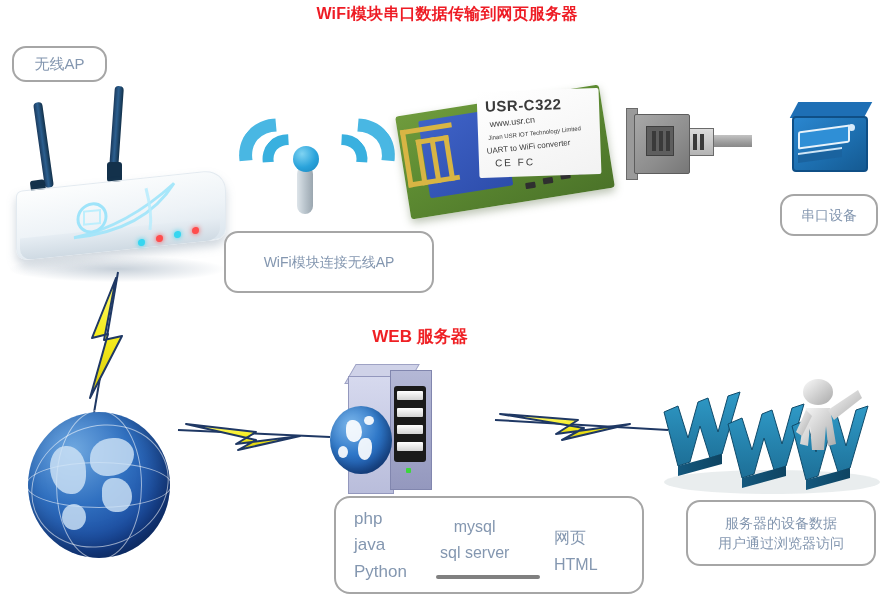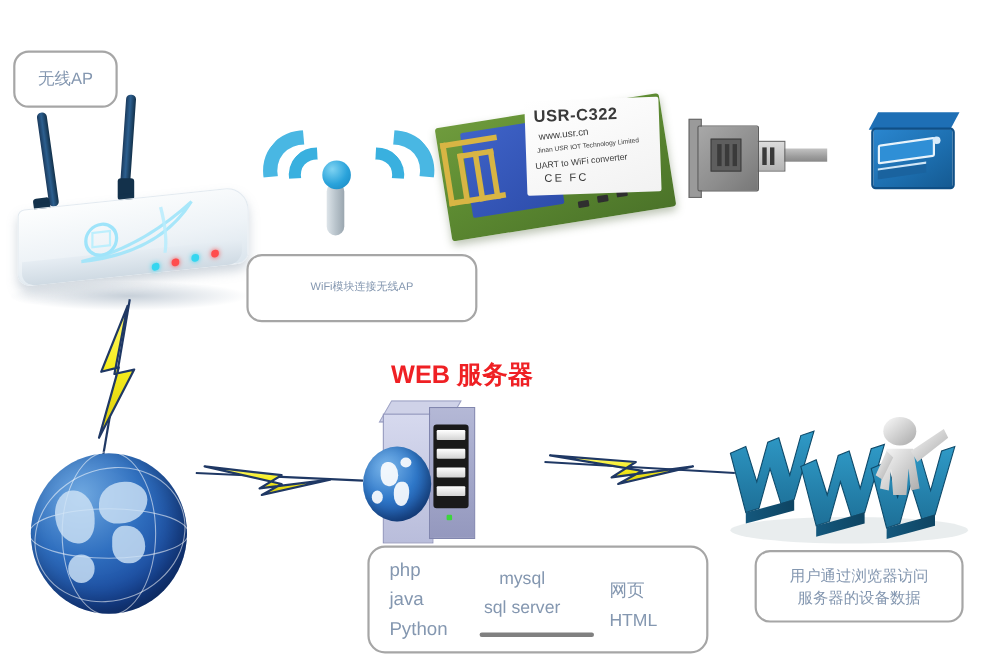--- a/index.html
+++ b/index.html
@@ -28,21 +28,21 @@
     font-size: 16px;
     font-weight: bold;
     color: #ee1c25;
     letter-spacing: 0.2px;
   }
   #web-server-title {
     top: 325px;
     left: 330px;
     width: 180px;
     text-align: center;
-    font-size: 23px;
+    font-size: 17px;
     font-weight: bold;
     color: #ef2024;
   }
 
   
   .callout {
     box-sizing: border-box;
     border: 2px solid #a6a6a6;
     border-radius: 14px;
     background: #ffffff;
@@ -50,27 +50,27 @@
     display: flex;
     flex-direction: column;
     align-items: center;
     justify-content: center;
     line-height: 1.45;
   }
   .callout .line { white-space: nowrap; }
 
   #ap-label {
     left: 12px; top: 46px;
-    width: 95px; height: 52px;
+    width: 95px; height: 36px;
     font-size: 15px;
   }
   #wifi-desc {
     left: 224px; top: 231px;
     width: 210px; height: 62px;
-    font-size: 10px;
+    font-size: 14px;
   }
   #uart-box {
     left: 622px; top: 186px;
     width: 88px; height: 102px;
     font-size: 17px;
     align-items: flex-start;
     padding-left: 12px;
   }
   #uart-box .line { margin: 1px 0; }
   #serial-dev-label {
@@ -425,20 +425,21 @@
 
   
   #www { left: 662px; top: 376px; width: 232px; height: 126px; }
   svg.overlay { position: absolute; left: 0; top: 0; overflow: visible; }
 </style>
 </head>
 <body>
 
 <div id="canvas">
 
+  <div class="abs" id="title">WiFi模块串口数据传输到网页服务器</div>
 
   <div class="abs" id="router">
     <div class="ant" id="ant-left"></div>
     <div class="ant-base" id="ant-left-base"></div>
     <div class="ant" id="ant-right"></div>
     <div class="ant-base" id="ant-right-base"></div>
     <div id="router-shadow"></div>
     <div id="router-body"></div>
     <div id="router-face"></div>
     <svg id="router-logo" width="150" height="56" viewBox="0 0 150 56">
@@ -509,20 +510,23 @@
 
   <div class="abs" id="serial-dev">
     <div id="sd-top"></div>
     <div id="sd-body"></div>
     <div id="sd-tray"></div>
     <div id="sd-slot"></div>
     <div id="sd-dot"></div>
   </div>
 
 
+  <div class="abs callout" id="serial-dev-label">
+    <span class="line">串口设备</span>
+  </div>
 
   <div class="abs callout" id="wifi-desc">
     <span class="line">WiFi模块连接无线AP</span>
   </div>
 
   <svg class="overlay" width="894" height="601">
     <defs>
       <linearGradient id="boltGrad" x1="0" y1="0" x2="0" y2="1">
         <stop offset="0%" stop-color="#fdf77a"></stop>
         <stop offset="45%" stop-color="#f7ee1f"></stop>
@@ -627,17 +631,17 @@
       <g>
         <ellipse cx="156" cy="16" rx="15" ry="13" fill="url(#personG)"></ellipse>
         <path d="M144 32 L168 32 L174 68 L166 70 L164 50 L162 74 L150 74 L148 50 L146 70 L138 68 Z" fill="url(#personG)"></path>
         <path d="M166 34 L196 14 L200 22 L172 44 Z" fill="url(#personG)"></path>
         <path d="M144 34 L134 56 L140 60 L150 40 Z" fill="url(#personG)"></path>
       </g>
     </svg>
   </div>
 
   <div class="abs callout" id="browser-desc">
+    <span class="line">服务器的设备数据</span>
     <span class="line">用户通过浏览器访问</span>
-    <span class="line">服务器的设备数据</span>
   </div>
 
 </div>
 
 </body></html>

